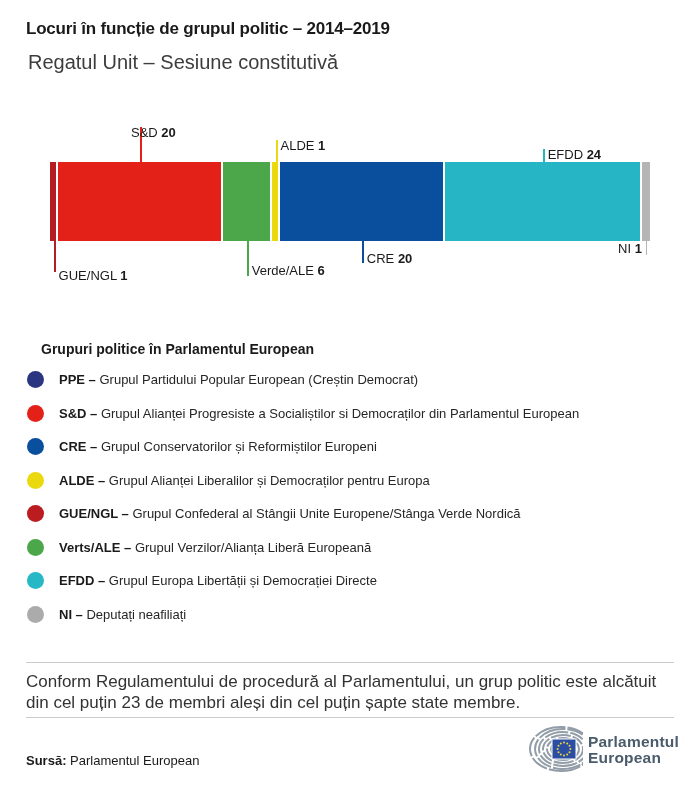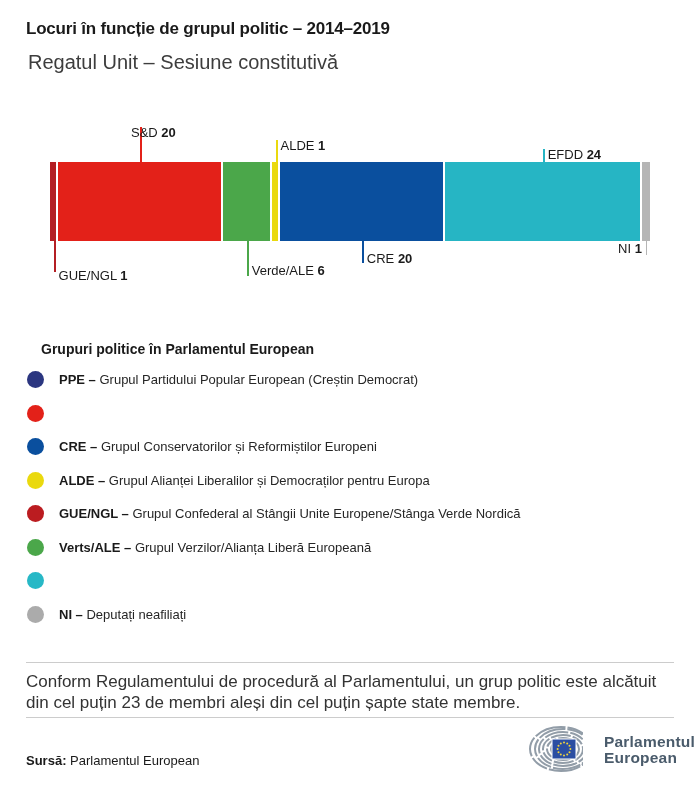--- a/index.html
+++ b/index.html
@@ -30,21 +30,21 @@
   .hr { position:absolute; left:26px; width:648px; border-top:1px solid #ccc; }
   .hr1 { top:662px; }
   .hr2 { top:717px; }
   .note { position:absolute; left:26px; top:671px; width:650px; font-size:17px; line-height:21px; color:#333; }
 
   .source { position:absolute; left:26px; top:753px; font-size:13px; color:#1a1a1a; }
   .source b { font-weight:bold; }
 
   .ep-logo { position:absolute; left:515px; top:722px; width:172px; height:50px; }
   .ep-logo svg { position:absolute; left:0; top:2px; }
-  .ep-logo-text { position:absolute; left:73px; top:12px; font-size:15.5px; font-weight:bold; line-height:16px; color:#4a5b6b; letter-spacing:0.2px;margin-left:16px; }
+  .ep-logo-text { position:absolute; left:73px; top:12px; font-size:15.5px; font-weight:bold; line-height:16px; color:#4a5b6b; letter-spacing:0.2px; }
 </style>
 </head>
 <body>
 
 <div class="page">
 
   <div class="title">Locuri în funcție de grupul politic – 2014–2019</div>
   <div class="subtitle">Regatul Unit – Sesiune constitutivă</div>
 
   <div class="chart">
@@ -73,39 +73,41 @@
 
 
   <div class="legend-heading">Grupuri politice în Parlamentul European</div>
   <div class="legend-list">
       <div class="legend-row">
         <span class="dot" style="background: rgb(43, 54, 128);"></span>
         <span class="legend-text"><b>PPE – </b>Grupul Partidului Popular European (Creștin Democrat)</span>
       </div>
       <div class="legend-row">
         <span class="dot" style="background: rgb(227, 33, 25);"></span>
+        <span class="legend-text"><b>S&amp;D – </b>Grupul Alianței Progresiste a Socialiștilor si Democraților din Parlamentul European</span>
       </div>
       <div class="legend-row">
         <span class="dot" style="background: rgb(10, 79, 158);"></span>
         <span class="legend-text"><b>CRE – </b>Grupul Conservatorilor și Reformiștilor Europeni</span>
       </div>
       <div class="legend-row">
         <span class="dot" style="background: rgb(234, 217, 14);"></span>
         <span class="legend-text"><b>ALDE – </b>Grupul Alianței Liberalilor și Democraților pentru Europa</span>
       </div>
       <div class="legend-row">
         <span class="dot" style="background: rgb(187, 28, 32);"></span>
         <span class="legend-text"><b>GUE/NGL – </b>Grupul Confederal al Stângii Unite Europene/Stânga Verde Nordică</span>
       </div>
       <div class="legend-row">
         <span class="dot" style="background: rgb(75, 167, 74);"></span>
         <span class="legend-text"><b>Verts/ALE – </b>Grupul Verzilor/Alianța Liberă Europeană</span>
       </div>
       <div class="legend-row">
         <span class="dot" style="background: rgb(39, 184, 198);"></span>
+        <span class="legend-text"><b>EFDD – </b>Grupul Europa Libertății și Democrației Directe</span>
       </div>
       <div class="legend-row">
         <span class="dot" style="background: rgb(171, 171, 171);"></span>
         <span class="legend-text"><b>NI – </b>Deputați neafiliați</span>
       </div>
     </div>
 
   <div class="hr hr1"></div>
   <div class="note">Conform Regulamentului de procedură al Parlamentului, un grup politic este alcătuit din cel puțin 23 de membri aleși din cel puțin șapte state membre.</div>
   <div class="hr hr2"></div>

